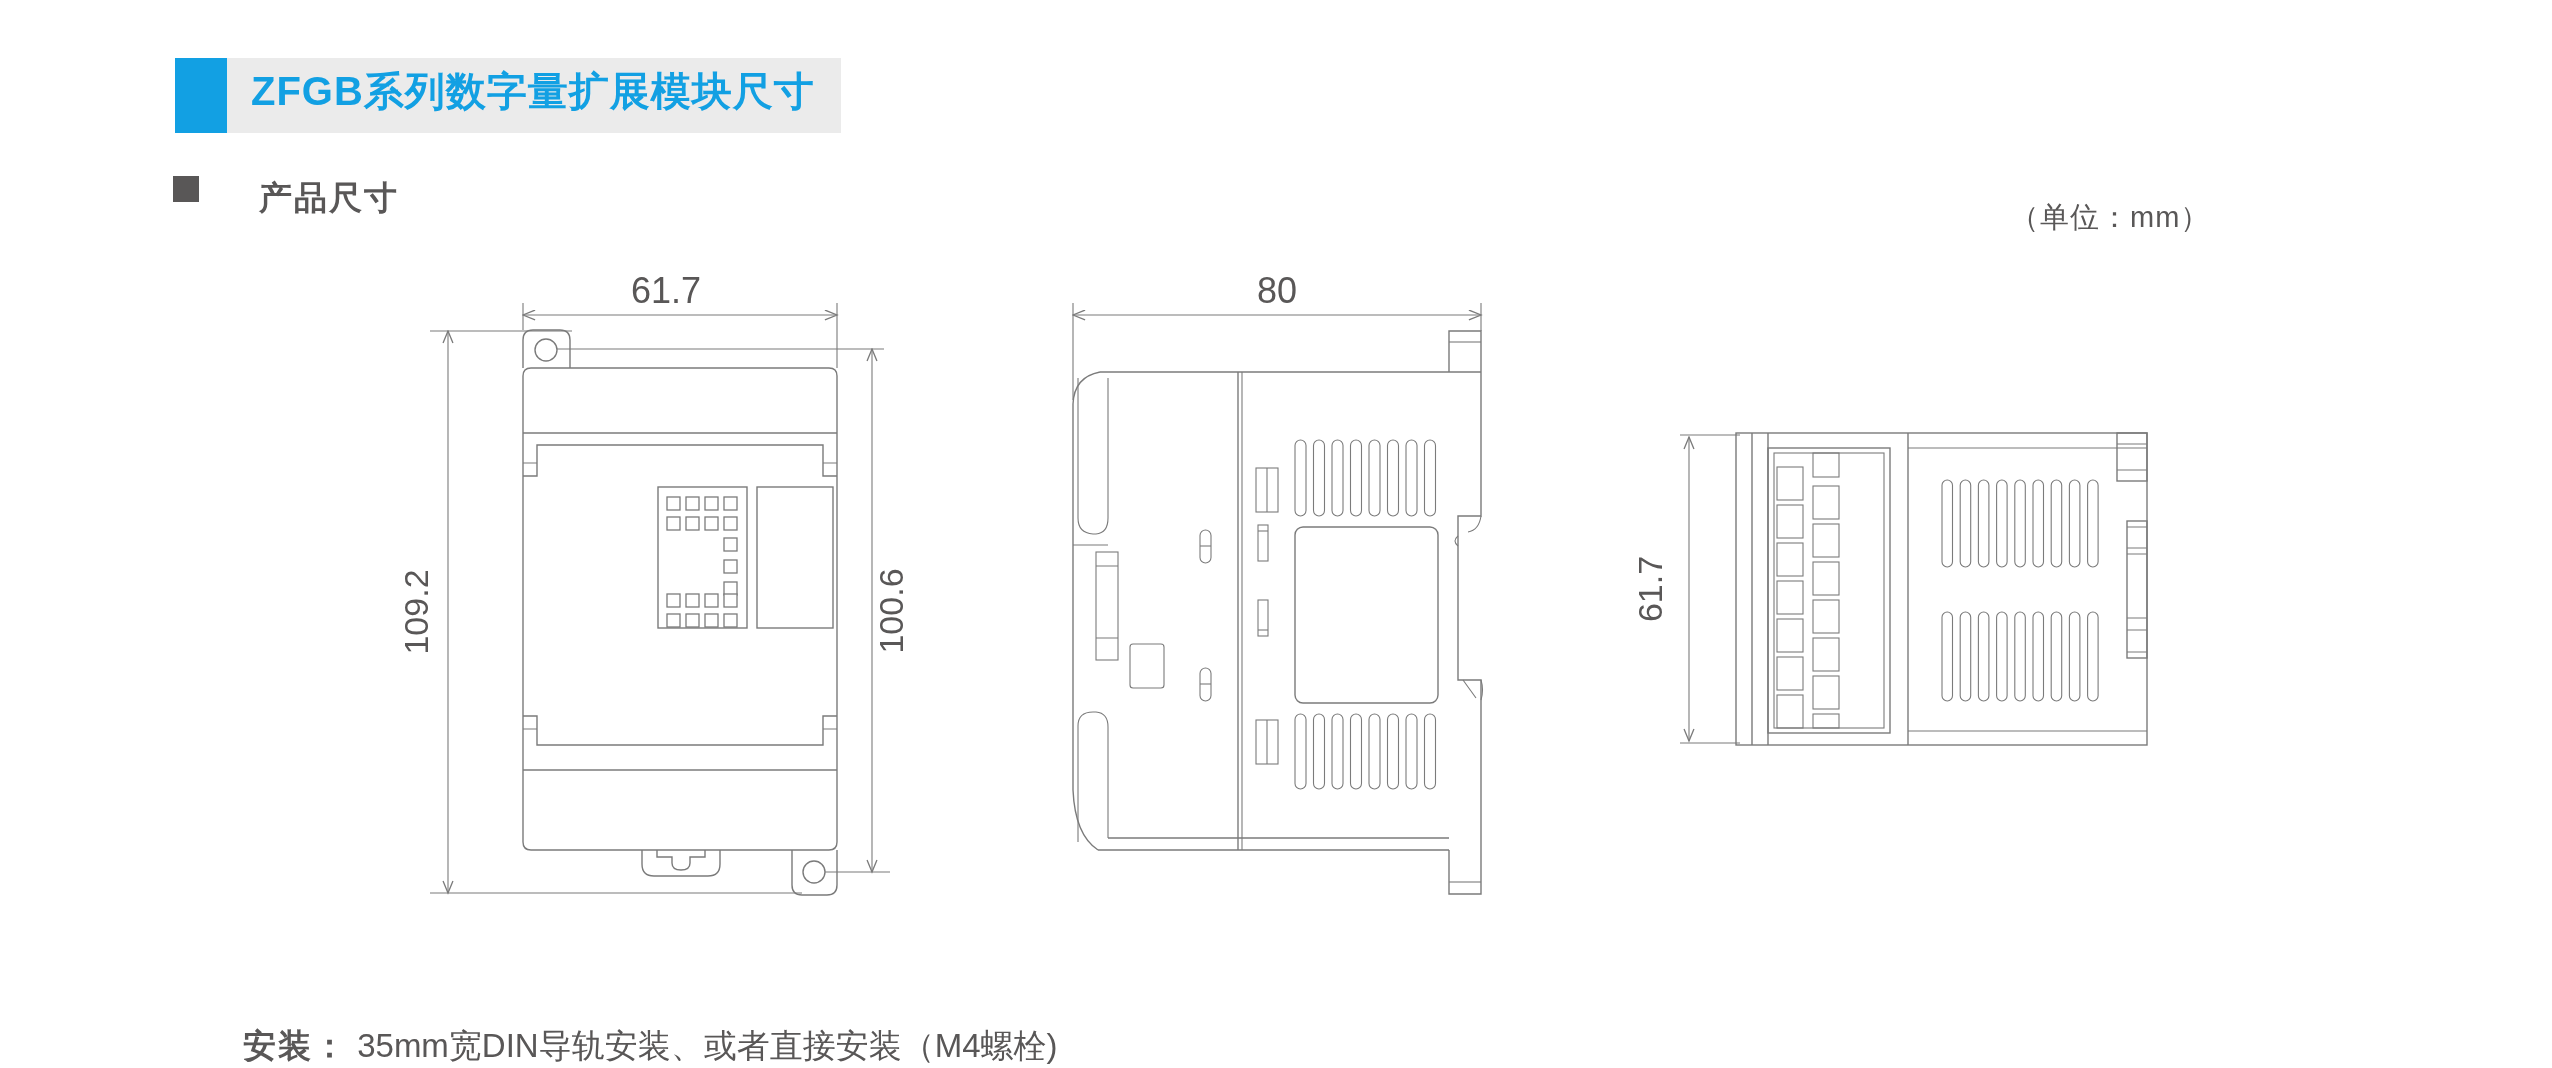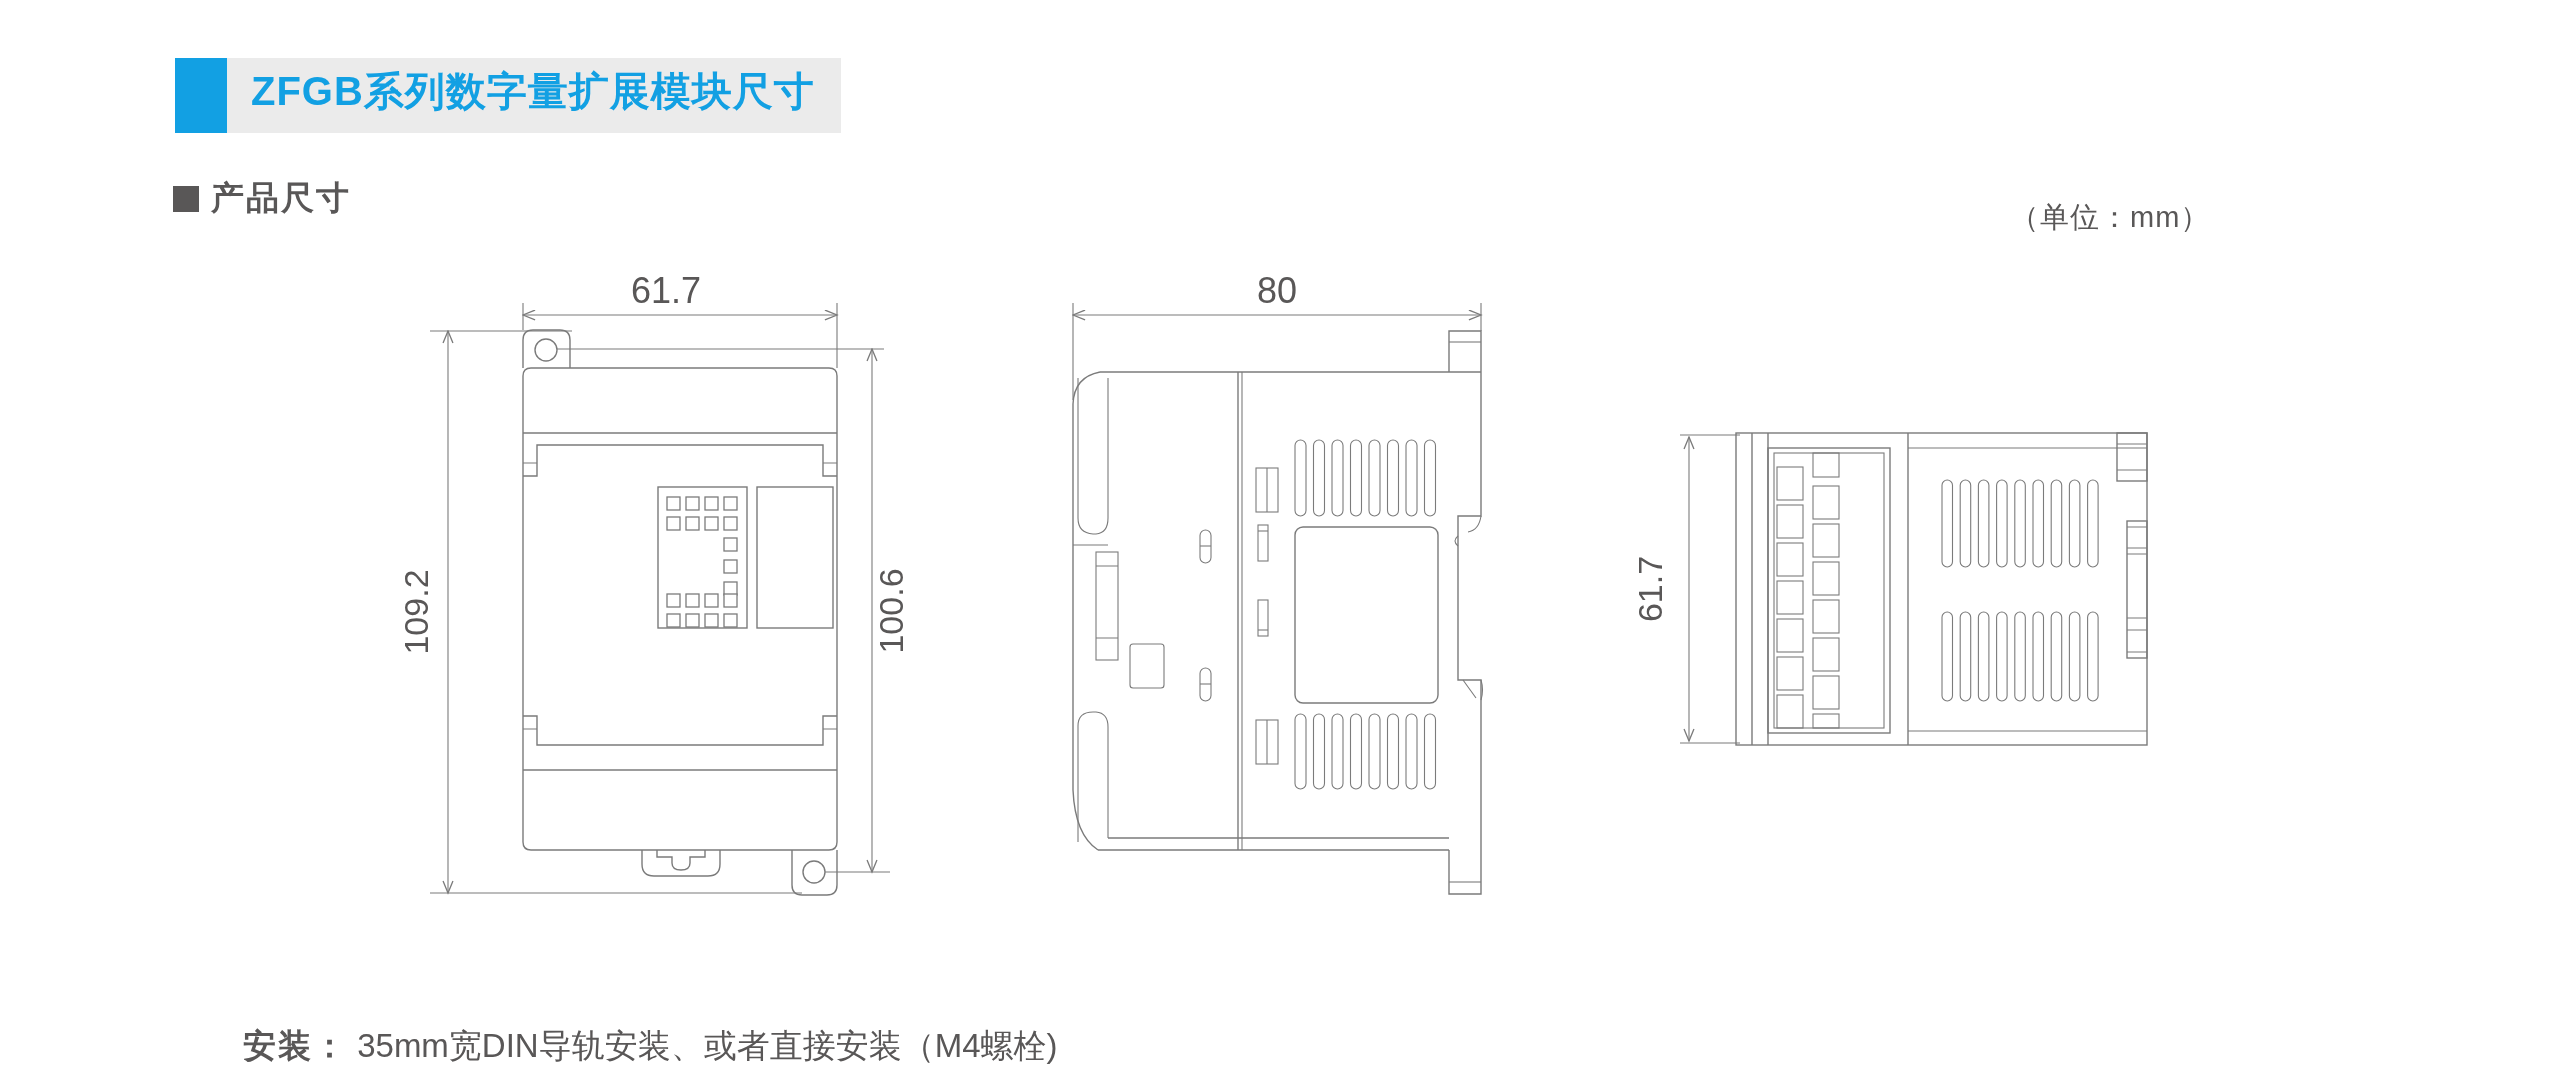--- a/index.html
+++ b/index.html
@@ -4,21 +4,21 @@
 <style>
   html,body{margin:0;padding:0;background:#ffffff;}
   #page{position:relative;width:2552px;height:1068px;background:#ffffff;overflow:hidden;
         font-family:"Liberation Sans", sans-serif;}
   
   #accent-square{position:absolute;left:175px;top:58px;width:52px;height:75px;background:#12a0e3;}
   #title-bar{position:absolute;left:227px;top:58px;height:75px;min-width:373px;background:#ebebeb;
              display:flex;align-items:center;padding:0 26px 8px 24px;box-sizing:border-box;white-space:nowrap;}
   #title-bar .title{font-size:40px;font-weight:bold;color:#12a0e3;letter-spacing:1px;}
   
-  #section-row{position:absolute;left:173px;top:176px;display:flex;align-items:center;}
+  #section-row{position:absolute;left:173px;top:176px;display:flex;align-items:flex-start;gap:48px;}
   #section-bullet{width:26px;height:26px;background:#595757;margin-right:12px;}
   #section-title{font-size:33px;font-weight:bold;color:#595757;letter-spacing:2px;}
   
   #unit-note{position:absolute;left:2010px;top:198px;font-size:29px;color:#595757;letter-spacing:1px;}
   
   #drawing{position:absolute;left:0;top:0;width:2552px;height:1068px;}
   .ln{stroke:#7b7b7b;stroke-width:1.4;fill:none;}
   .thin{stroke:#7b7b7b;stroke-width:1.1;fill:none;}
   .sq{stroke:#7b7b7b;stroke-width:1.3;fill:#ffffff;}
   .dimtext{font-family:"Liberation Sans", sans-serif;font-size:36px;fill:#595757;}

